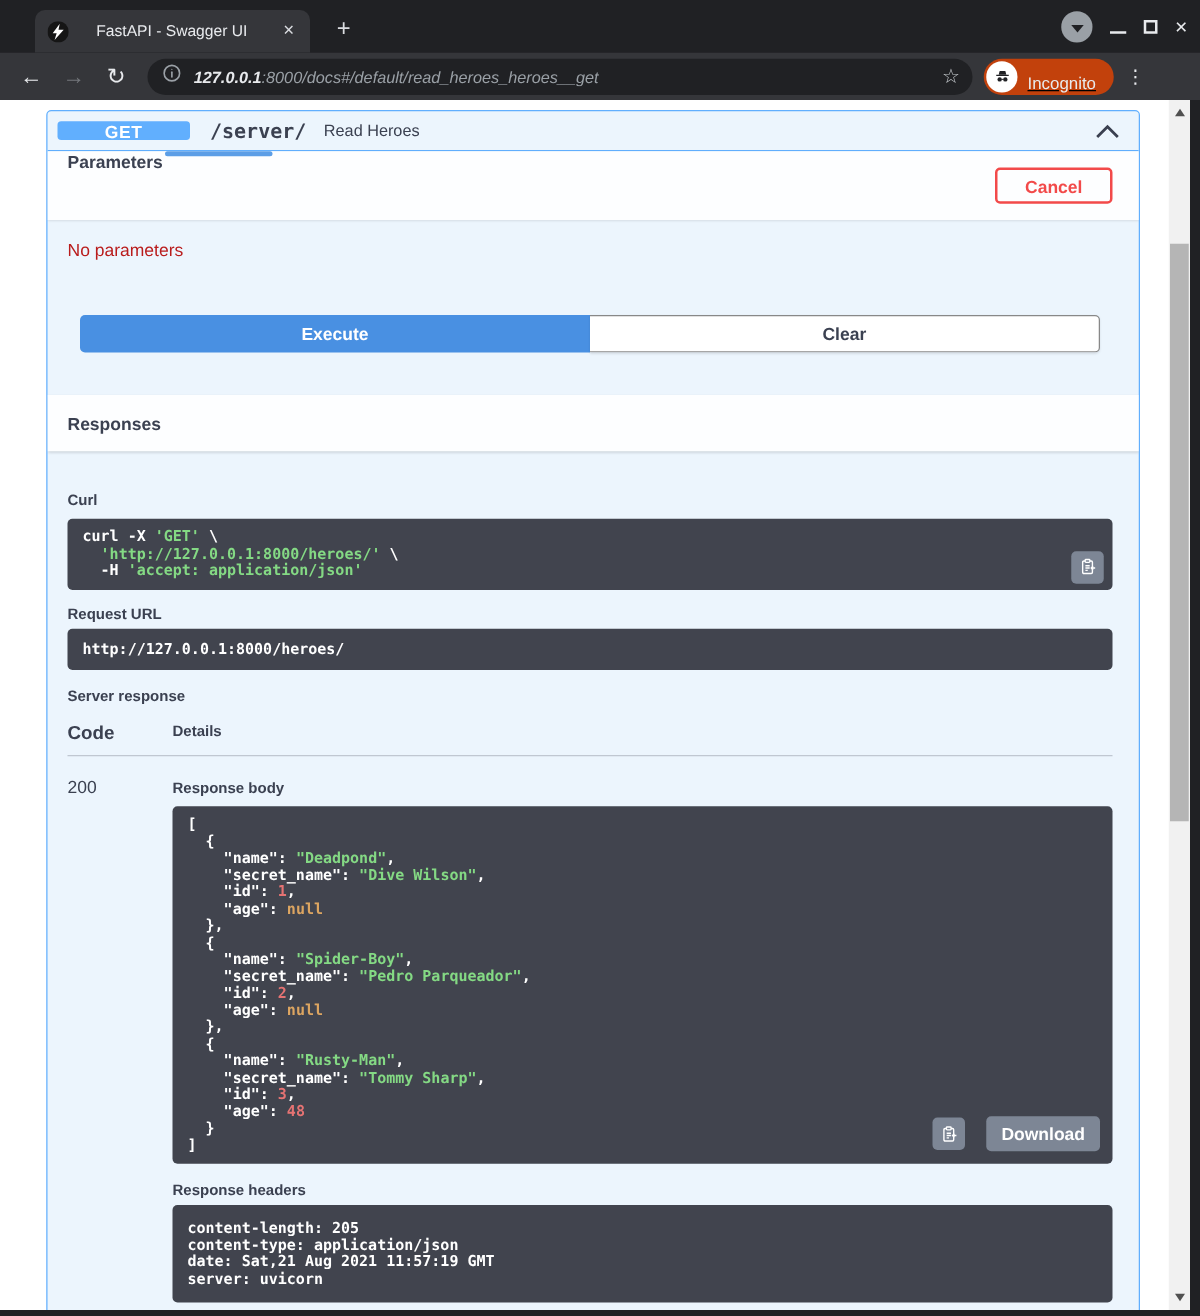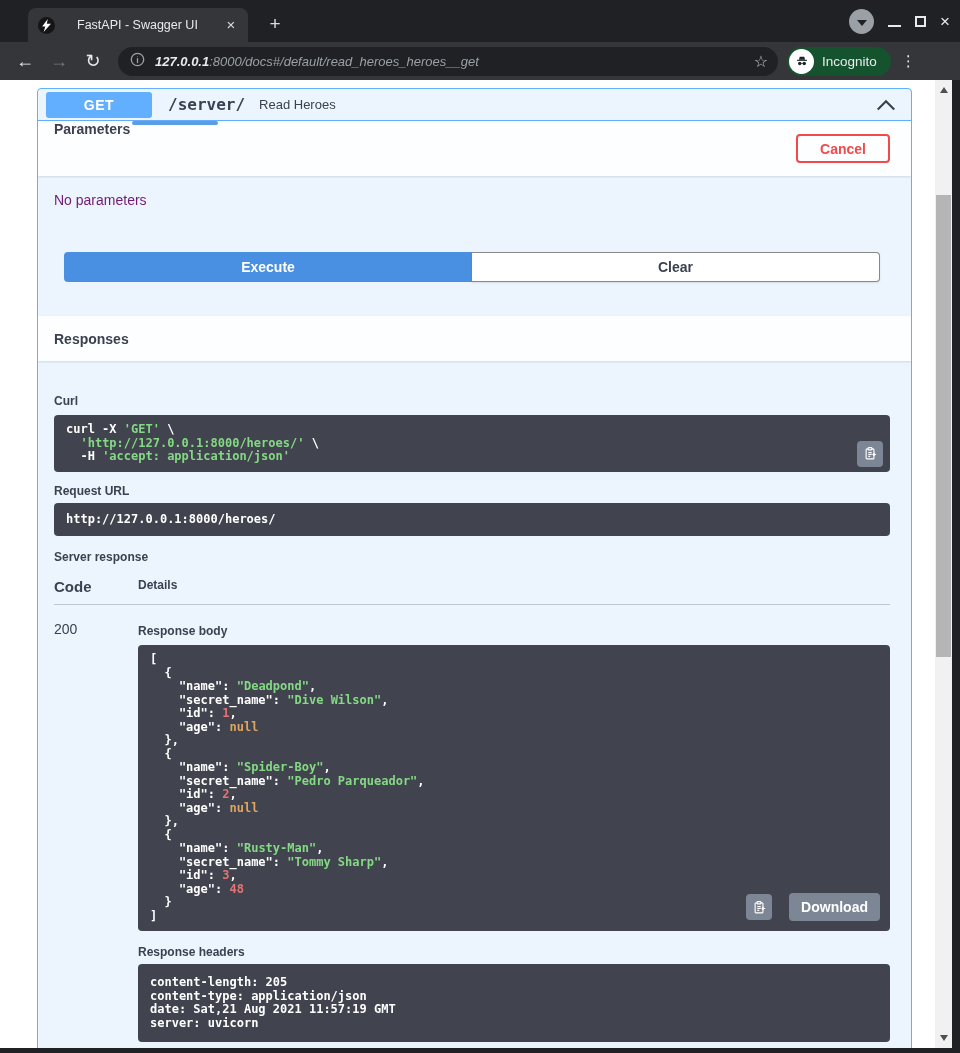--- a/index.html
+++ b/index.html
@@ -24,48 +24,48 @@
 
   .toolbar { height:38px; background:#35363a; display:flex; align-items:center; padding:0 8px; }
   .navbtn { color:#e8eaed; font-size:18px; width:28px; text-align:center; margin:0 3px; }
   .navbtn.disabled { color:#74777c; }
   .omnibox { flex:0 0 auto; width:660px; height:29px; margin-left:8px; background:#202124; border-radius:15px;
              display:flex; align-items:center; padding:0 10px 0 12px; }
   .omni-text { font-size:13px; white-space:nowrap; overflow:hidden; flex:1 1 auto; margin-left:10px;font-style:italic; }
   .omni-host { color:#e8eaed; font-weight:bold; }
   .omni-rest { color:#9aa0a6; }
   .star { color:#c3c7cb; font-size:16px; margin-left:6px; }
-  .incog { height:29px; background:#14532d; border-radius:15px; display:flex; align-items:center; gap:8px;
-           padding:2px 14px 2px 2px; margin-left:9px; }
+  .incog { height:29px; background:#c2410c; border-radius:15px; display:flex; align-items:flex-end; gap:8px;
+           padding:2px 14px 2px 2px; margin-left:9px;text-decoration:underline; }
   .incog-circle { width:25px; height:25px; background:#fff; border-radius:50%; display:flex; align-items:center; justify-content:center; }
   .incog-label { color:#e8eaed; font-size:13.5px; }
   .menu-dots { color:#e8eaed; font-size:15px; margin-left:10px; letter-spacing:0; }
 
   
   .page { position:absolute; top:80px; left:0; width:952px; height:968px; background:#ffffff; overflow:hidden; }
   .content { padding:8px 0 0 37px; }
 
   .opblock { width:875px; border:1px solid #61affe; border-radius:4px; background:#ecf5fd; overflow:hidden; padding-bottom:20px; }
   .opblock-header { height:32px; display:flex; align-items:center; padding:0 14px 0 8px; border-bottom:1px solid #61affe; }
-  .method-badge { background:#61affe; color:#fff; font-weight:bold; font-size:14px; width:106px; height:26px;
+  .method-badge { background:#61affe; color:#fff; font-weight:bold; font-size:14px; width:106px; height:15px;
                   border-radius:3px; display:flex; align-items:center; justify-content:center; letter-spacing:.5px; }
   .op-path { font-family:"DejaVu Sans Mono", monospace; font-weight:bold; font-size:16px; color:#3b4151; margin-left:16px; }
   .op-summary { font-size:13px; color:#3b4151; margin-left:14px; flex:1 1 auto; }
   .chevron svg { display:block; }
 
   .sec-header { height:55px; background:rgba(255,255,255,.88); box-shadow:0 1px 2px rgba(0,0,0,.12);
                 display:flex; align-items:center; justify-content:space-between; padding:0 21px 0 16px; }
   .param-tab { height:100%; display:flex; flex-direction:row; justify-content:center; padding-bottom:4px; }
   .param-tab .lbl { font-size:14px; font-weight:bold; color:#3b4151; padding:0 2px 9px 0; }
   .param-tab .underline { height:4px; width:86px; background:#5c9ee6; border-radius:2px; }
   .btn-cancel { border:2px solid #f24a4a; color:#f24a4a; background:transparent; font-weight:bold; font-size:14px;
                 border-radius:4px; width:94px; height:29px; display:flex; align-items:center; justify-content:center; }
 
   .op-body { padding:16px 0 0 16px; }
-  .no-params { font-size:14px; color:#701a75; }
+  .no-params { font-size:14px; color:#b91c1c; }
   .exec-row { display:flex; margin:44px 31px 34px 26px; height:30px; }
   .btn-execute { flex:1 1 50%; background:#4990e2; color:#fff; font-weight:bold; font-size:14px; border:none;
                  border-radius:4px 0 0 4px; display:flex; align-items:center; justify-content:center; }
   .btn-clear { flex:1 1 50%; background:#fff; color:#3b4151; font-weight:bold; font-size:14px;
                border:1px solid #888; border-left:none; border-radius:0 4px 4px 0;
                display:flex; align-items:center; justify-content:center; box-shadow:0 1px 2px rgba(0,0,0,.1); }
 
   .responses-band { height:45px; background:rgba(255,255,255,.88); box-shadow:0 1px 2px rgba(0,0,0,.12);
                     display:flex; align-items:center; padding-left:16px; }
   .responses-band .lbl { font-size:14px; font-weight:bold; color:#3b4151; }

